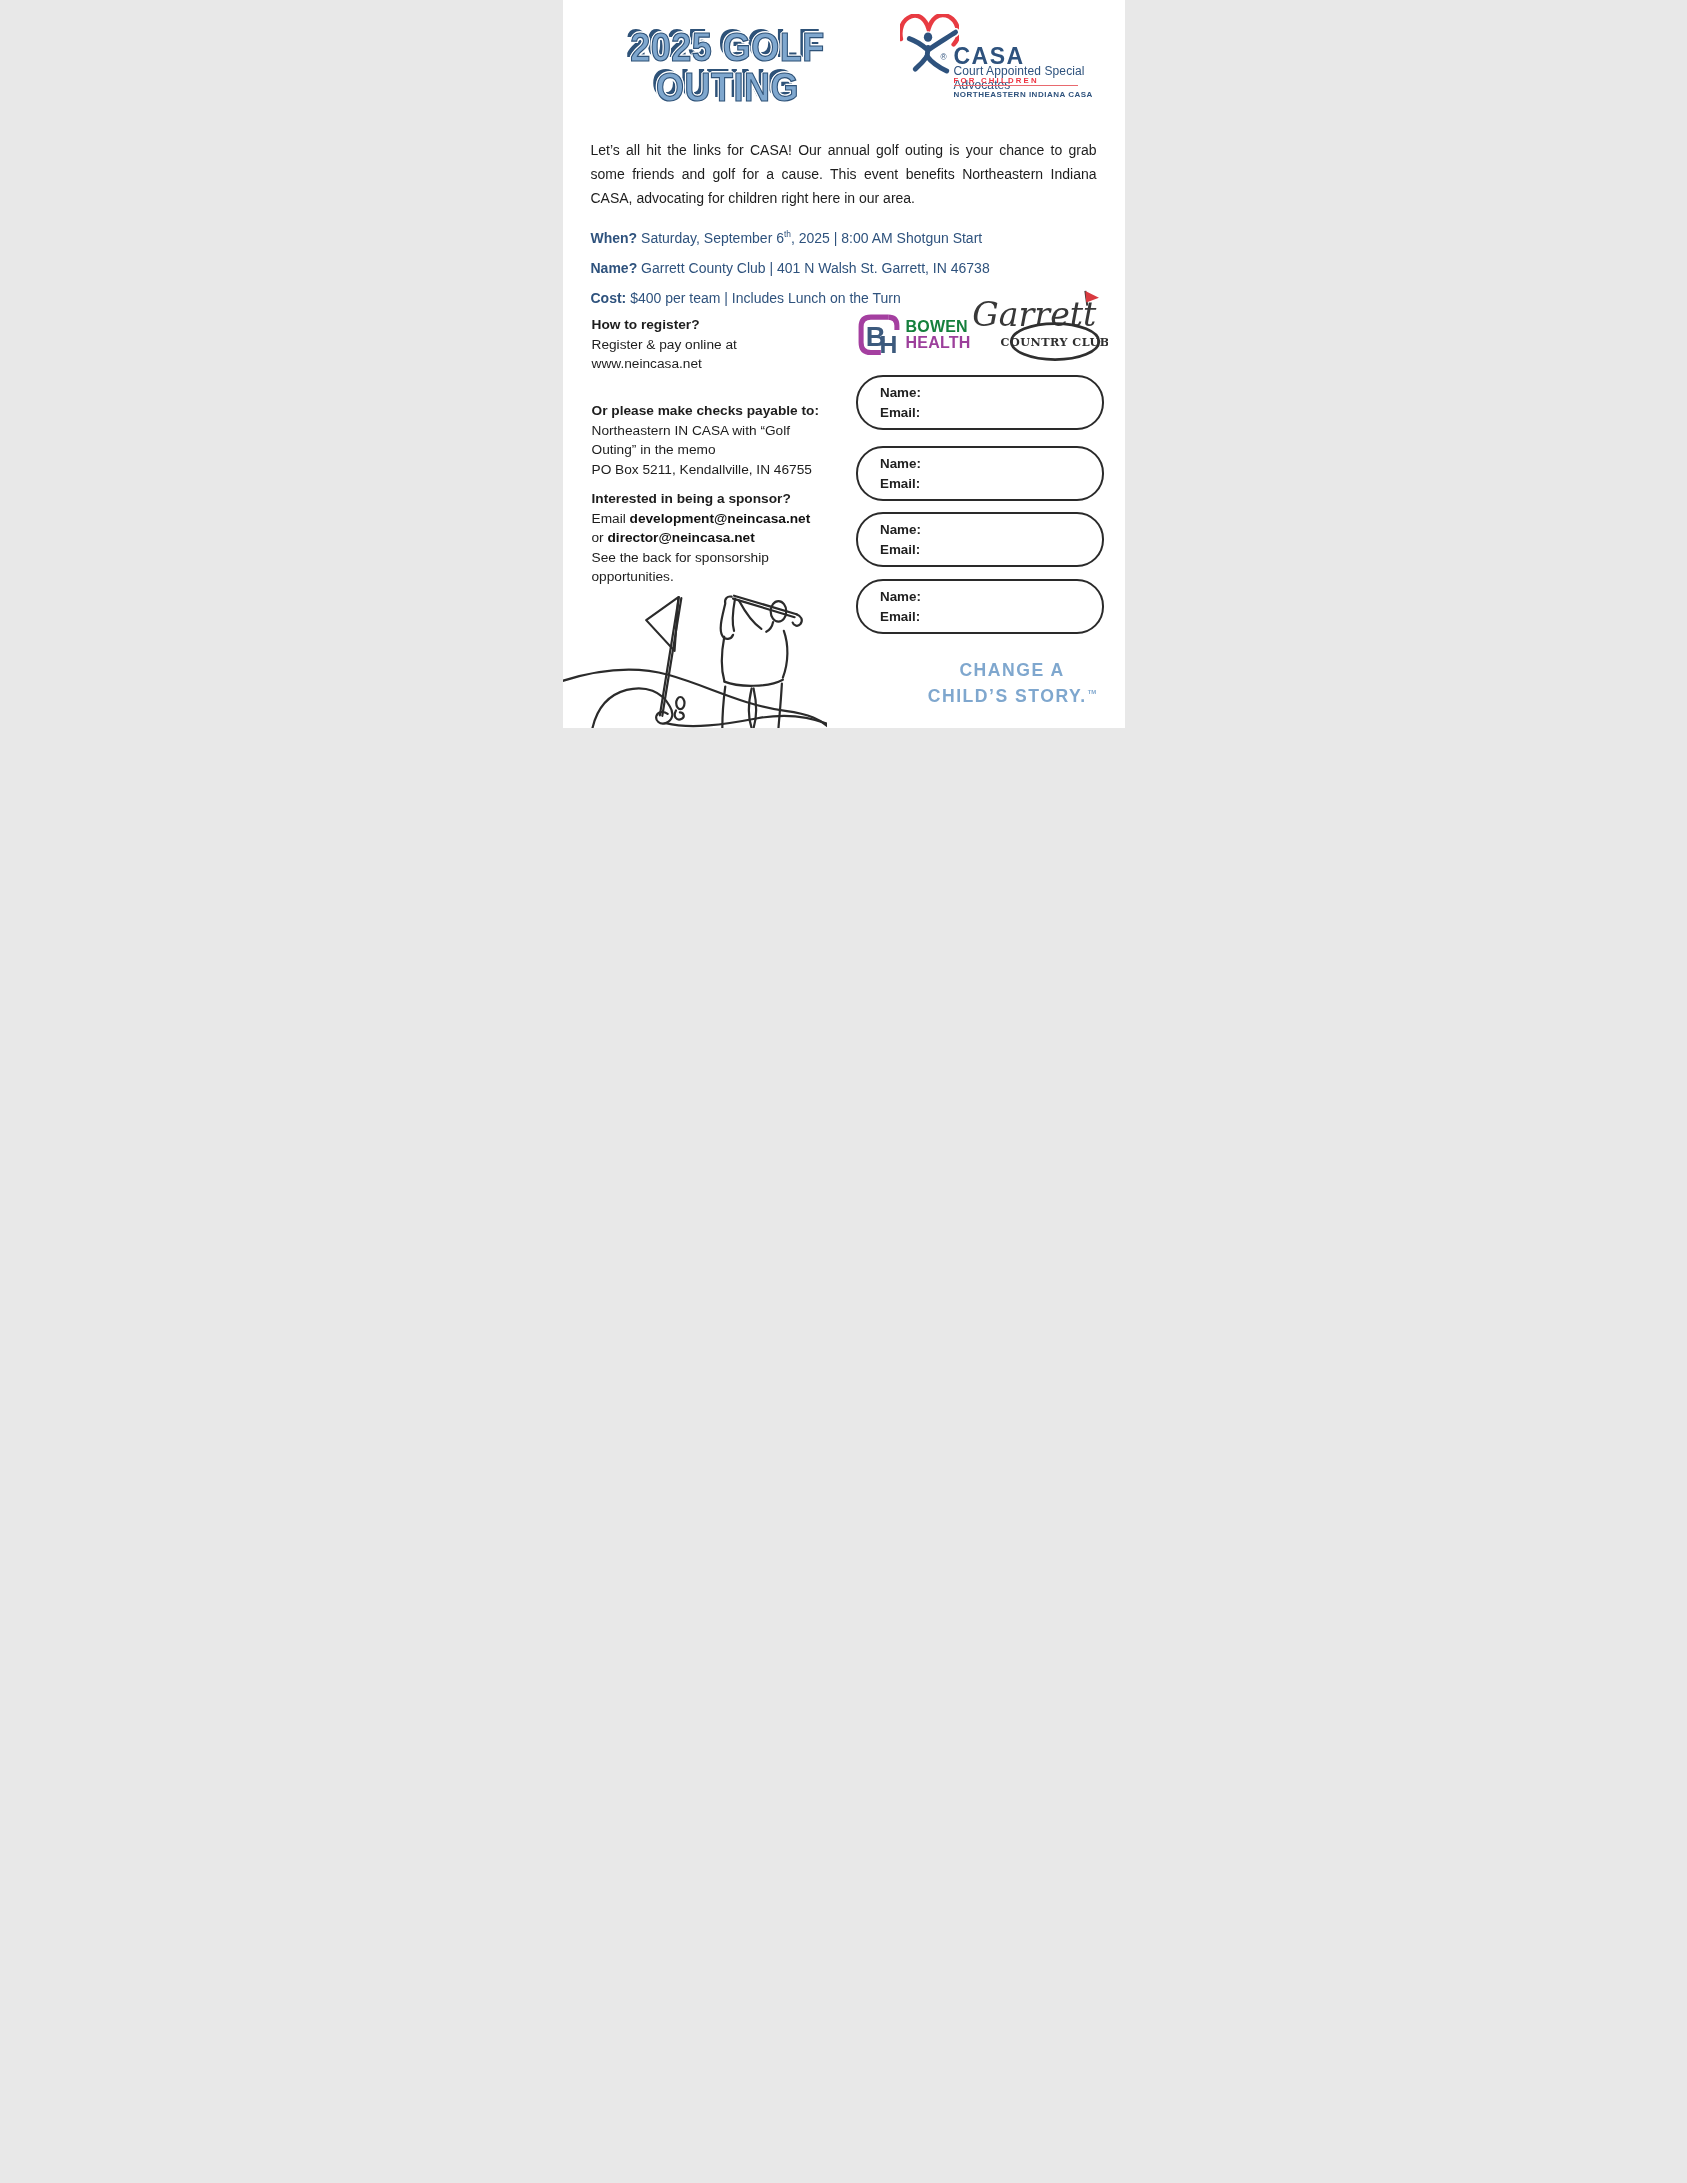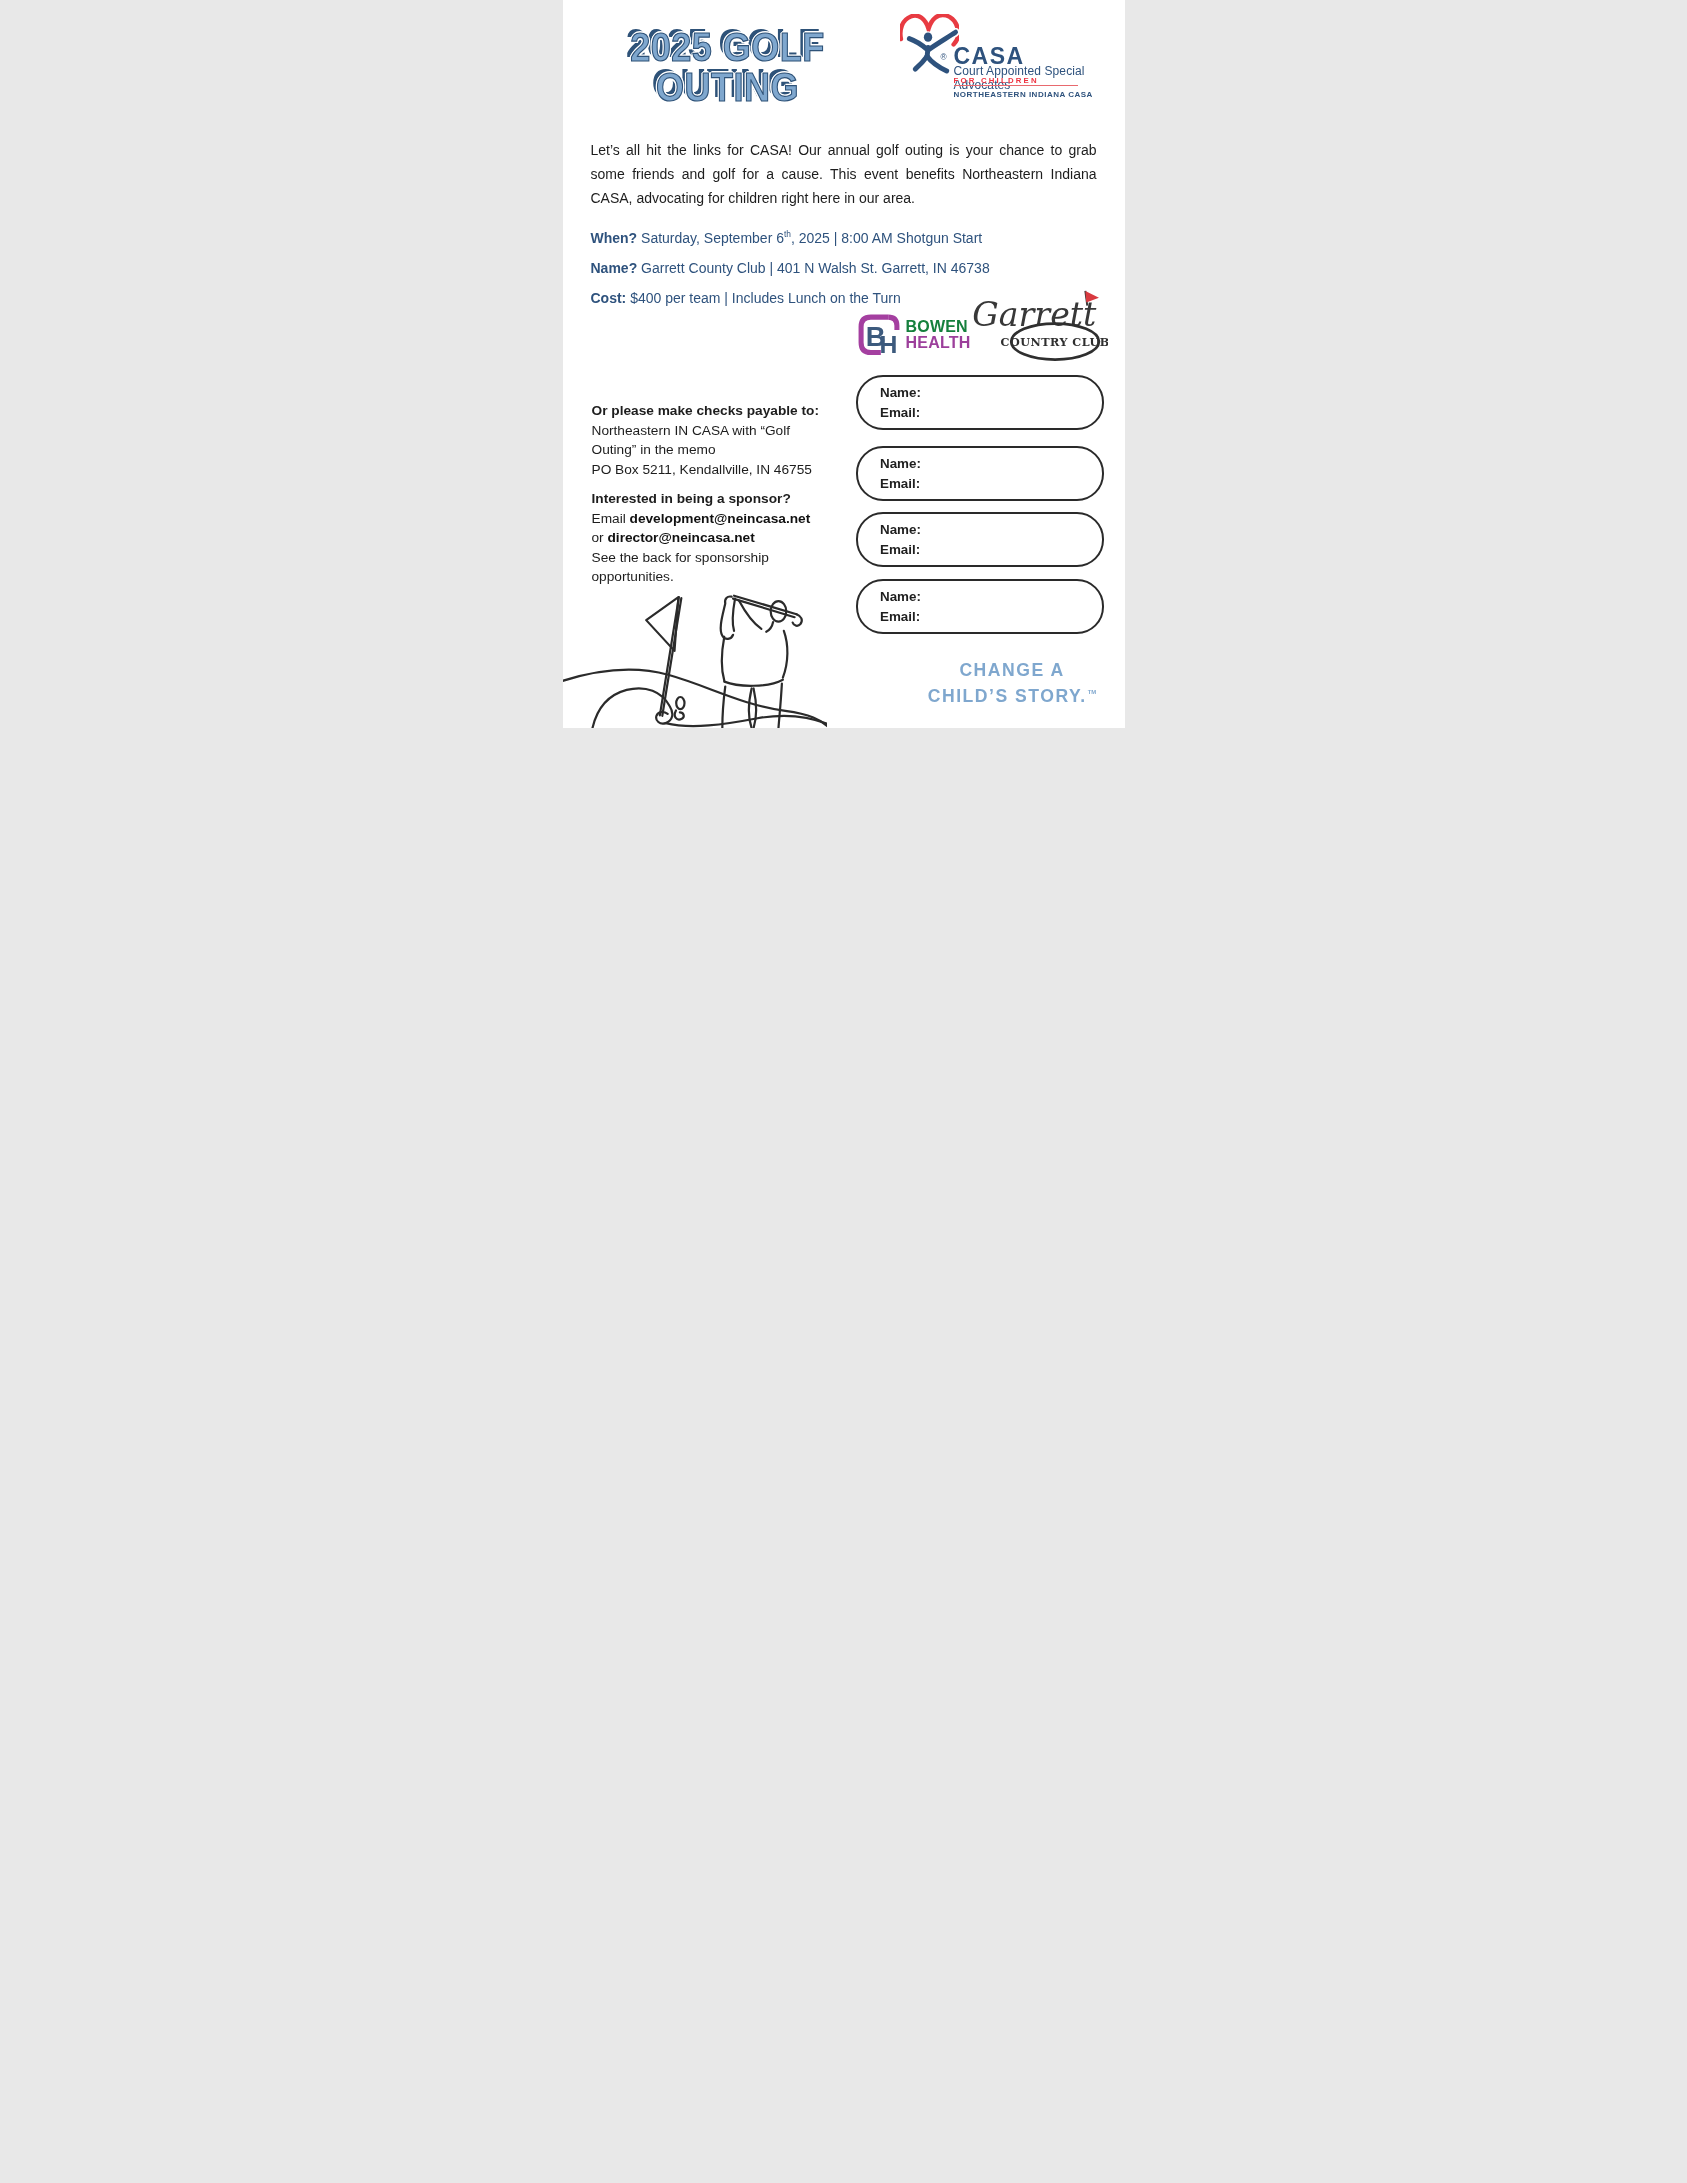--- a/index.html
+++ b/index.html
@@ -120,20 +120,25 @@
   <div class="detail" id="when">
     <b>When?</b><span> Saturday, September 6</span><sup>th</sup><span>, 2025 | 8:00 AM Shotgun Start</span>
   </div>
   <div class="detail" id="where">
     <b>Name?</b><span> Garrett County Club | 401 N Walsh St. Garrett, IN 46738</span>
   </div>
   <div class="detail" id="cost">
     <b>Cost:</b><span> $400 per team | Includes Lunch on the Turn</span>
   </div>
 
+  <div class="lc" id="register">
+    <p class="lc-h">How to register?</p>
+    <p>Register &amp; pay online at</p>
+    <p>www.neincasa.net</p>
+  </div>
 
   <div class="lc" id="checks">
     <p class="lc-h">Or please make checks payable to:</p>
     <p>Northeastern IN CASA with “Golf</p>
     <p>Outing” in the memo</p>
     <p>PO Box 5211, Kendallville, IN 46755</p>
   </div>
 
   <div class="lc" id="sponsor">
     <p class="lc-h">Interested in being a sponsor?</p>

